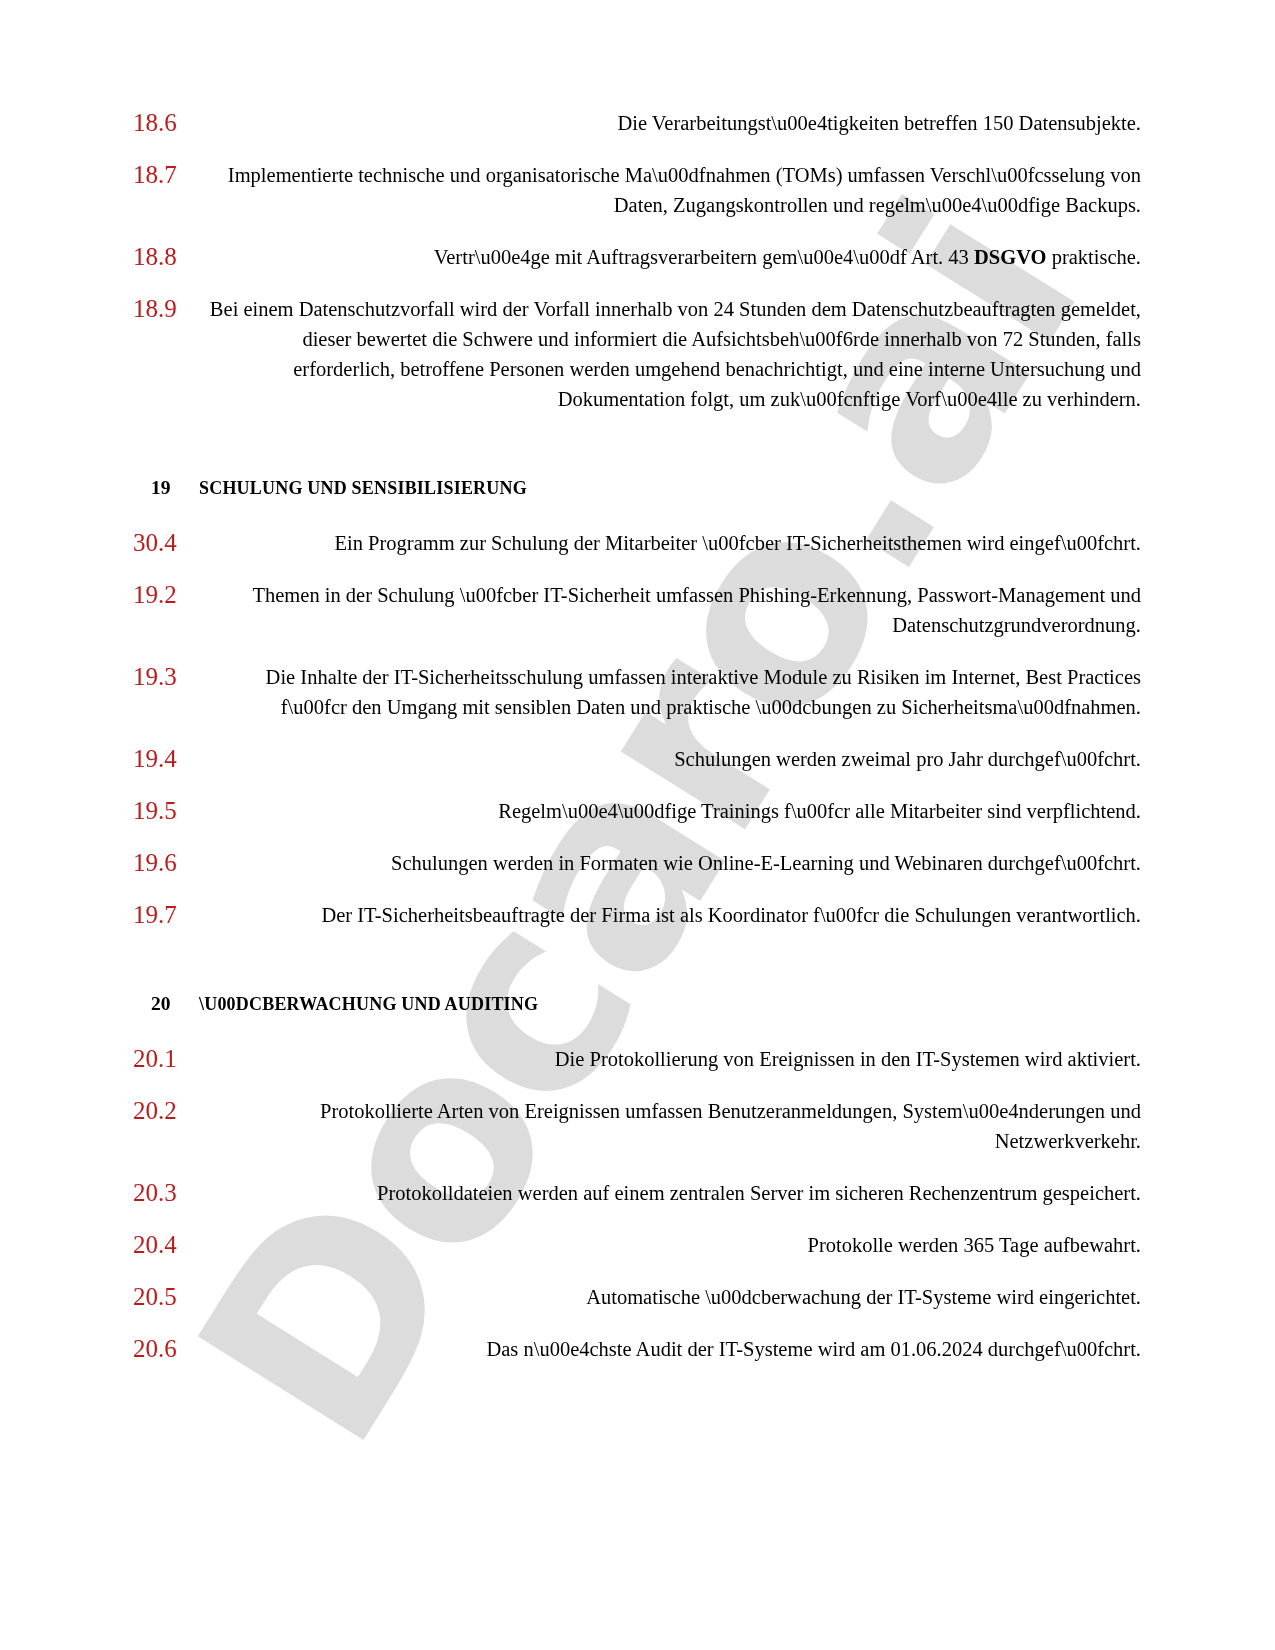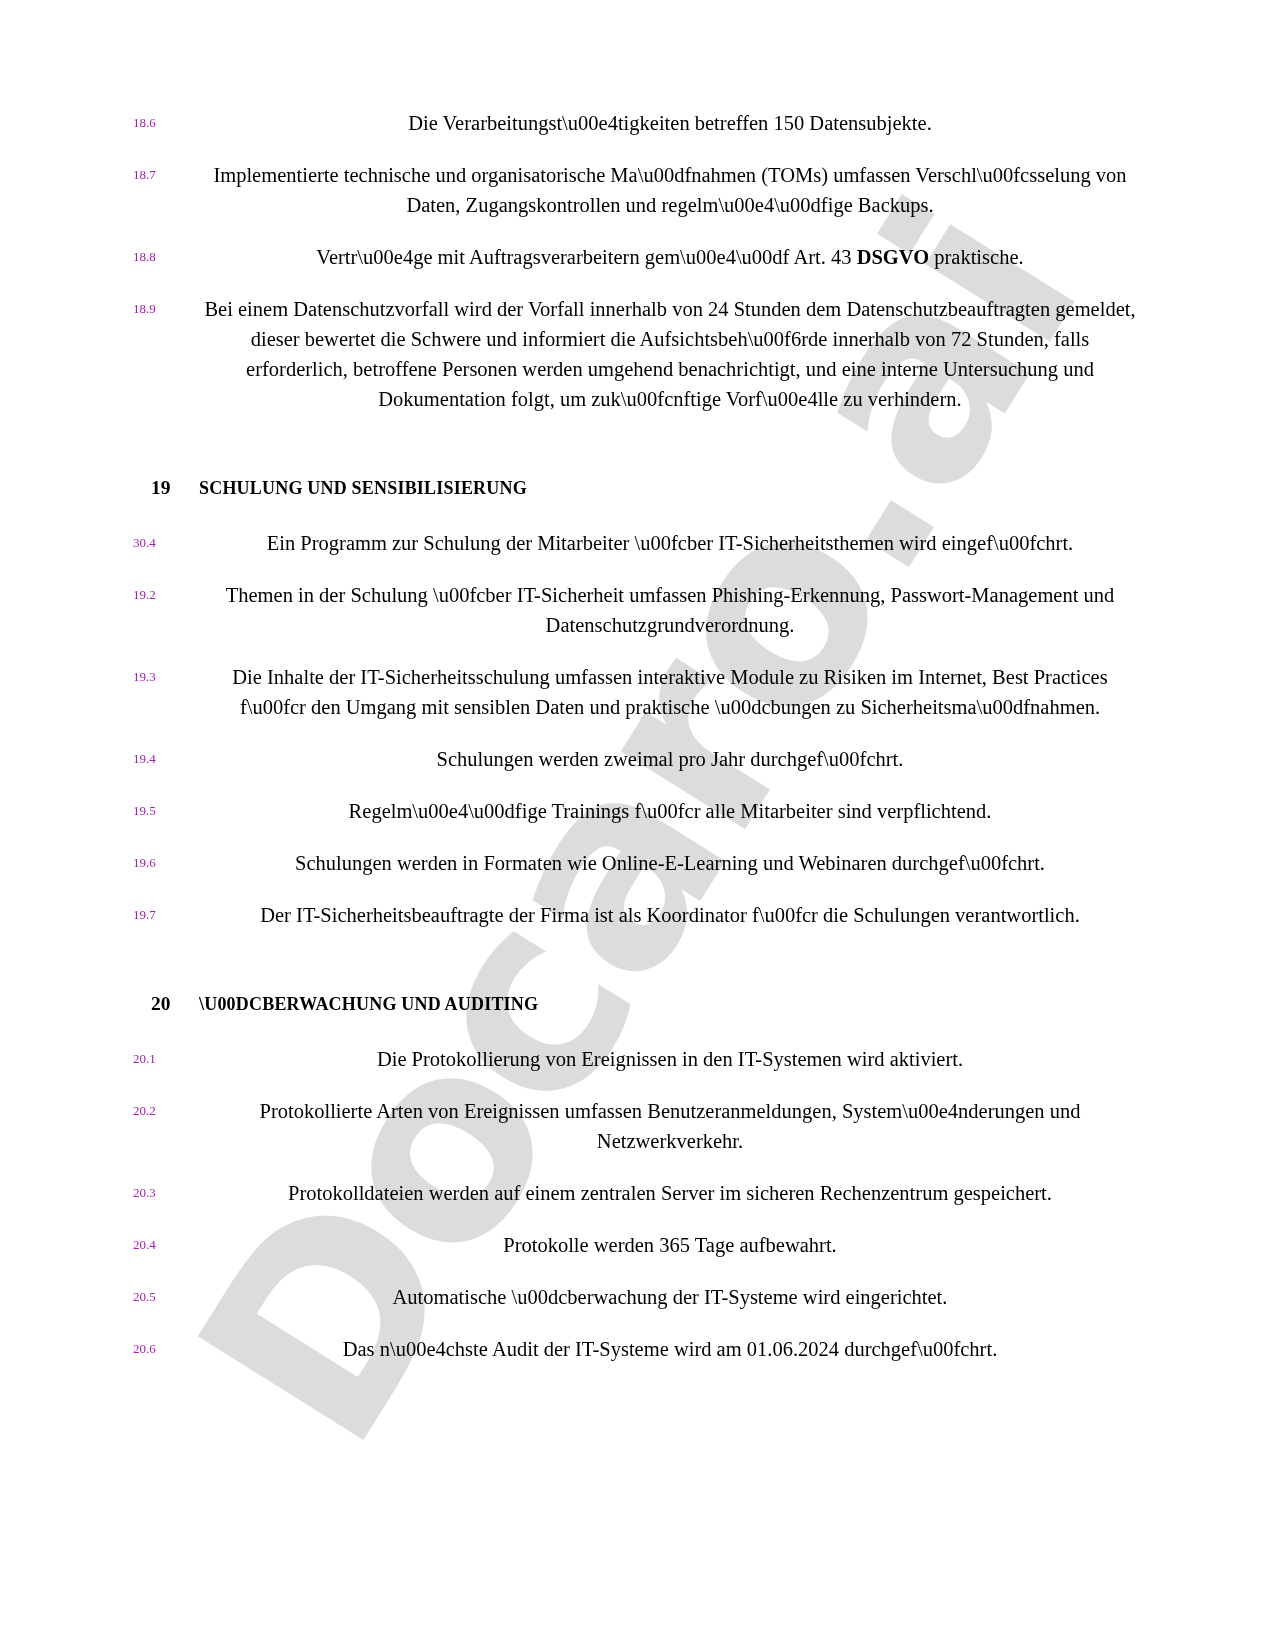--- a/index.html
+++ b/index.html
@@ -44,31 +44,31 @@
     z-index: 2;
   }
 
   .clause {
     display: flex;
     align-items: flex-start;
     margin-bottom: 22px;
   }
   .clause-num {
     flex: 0 0 66px;
-    font-size: 13px;
+    font-size: 25px;
     line-height: 30px;
-    color: #a21caf;
+    color: #b91c1c;
     white-space: nowrap;
   }
   .clause-text {
     flex: 1 1 auto;
     font-size: 20.5px;
     line-height: 30px;
     color: #000;
-    text-align: center;
+    text-align: right;
   }
   .clause-text b {
     font-weight: bold;
   }
 
   
   .section-head {
     display: flex;
     align-items: flex-start;
     margin-top: 60px;

